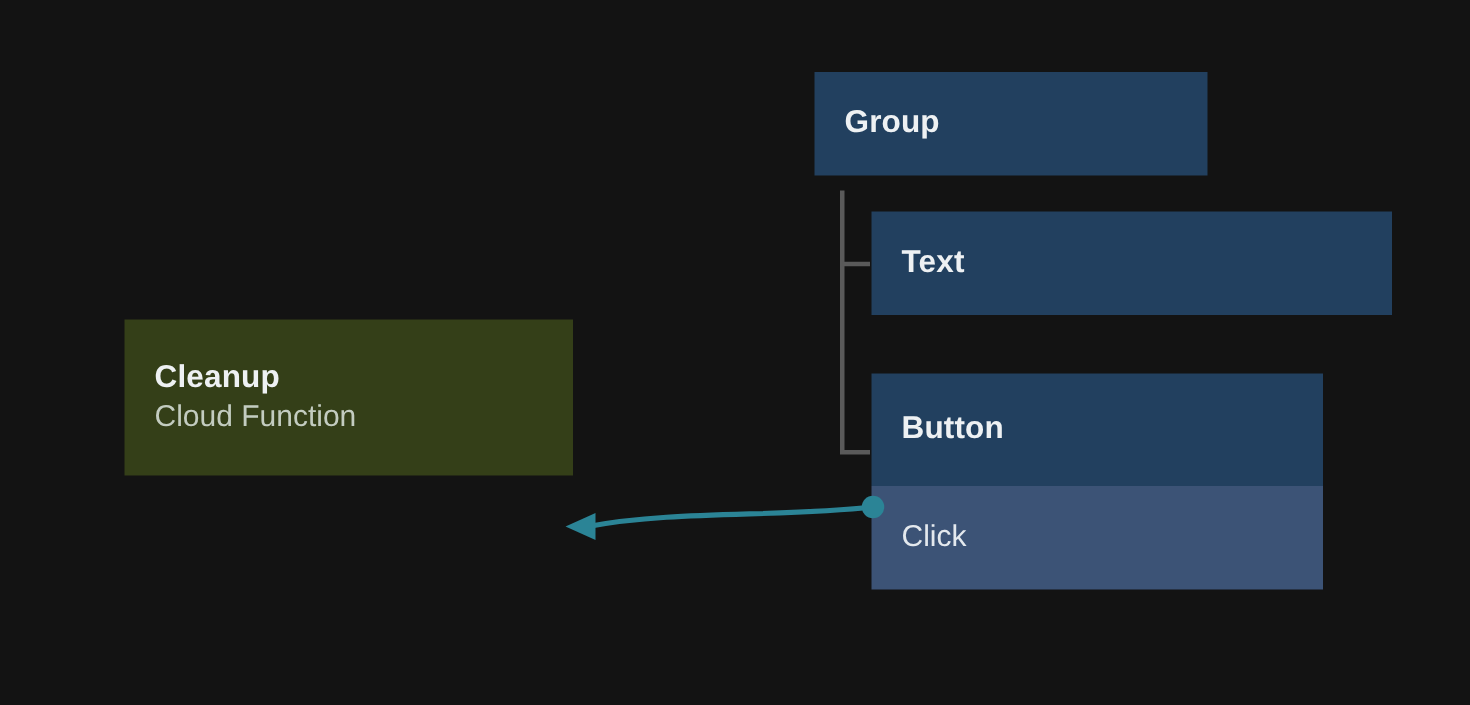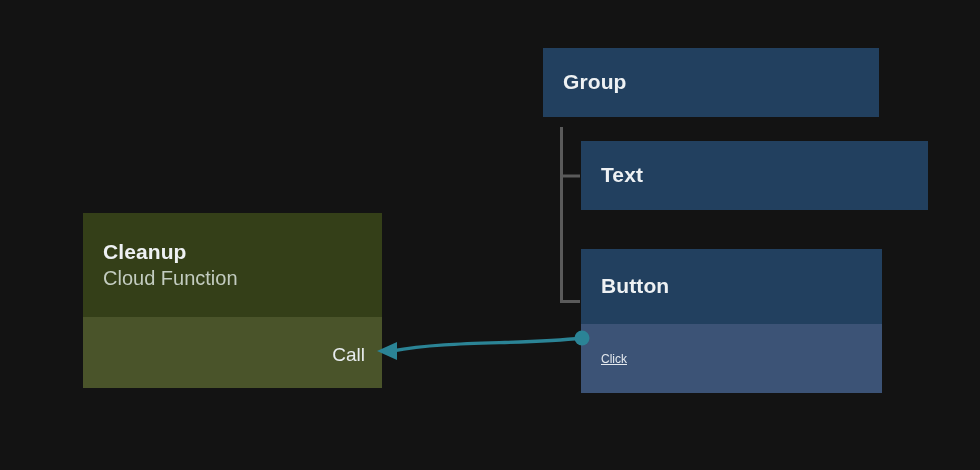--- a/index.html
+++ b/index.html
@@ -70,68 +70,62 @@
     box-sizing: border-box;
   }
   .port-label {
     font-size: 19px;
     color: #e8ecee;
     font-weight: normal;
   }
 
   
   .node-blue-header { background: #22405f; }
-  .node-group  { left: 543px; top: 48px;  width: 336px; height: 69px; }
+  .node-group  { left: 543px; top: 48px;  width: 262px; height: 69px; }
   .node-text   { left: 581px; top: 141px; width: 347px; height: 69px; }
   .node-button { left: 581px; top: 233px; width: 301px; height: 144px; margin-top: 16px; }
 
   .button-head {
     position: absolute; left: 0; top: 0;
     width: 100%; height: 75px;
     background: #22405f;
     display: flex; align-items: center;
     padding-left: 20px; box-sizing: border-box;
   }
   .button-port {
     position: absolute; left: 0; top: 75px;
     width: 100%; height: 69px;
     background: #3c5376;
     display: flex; align-items: center;
     padding-left: 20px; box-sizing: border-box;
   }
   .port-in-label {
-    font-size: 12px;
+    font-size: 20px;
     color: #e4e9ee;
     font-weight: normal;
-    text-decoration: underline;
   }
 
   
   .overlay {
     position: absolute;
     left: 0; top: 0;
     width: 980px; height: 470px;
     pointer-events: none;
   }
 </style>
 </head>
 <body>
 
 <div id="canvas">
 
   <div class="node node-green">
     <div class="green-header">
       <div class="node-header">
         <div class="node-title">Cleanup</div>
         <div class="node-subtitle">Cloud Function</div>
-      </div>
-    </div>
-    <div class="green-body">
-      <div class="port-row-out" style="top:24px;">
-        <span class="port-label">Call</span>
       </div>
     </div>
   </div>
 
   <div class="node node-group node-blue-header">
     <div class="node-header">
       <div class="node-title">Group</div>
     </div>
   </div>
 

